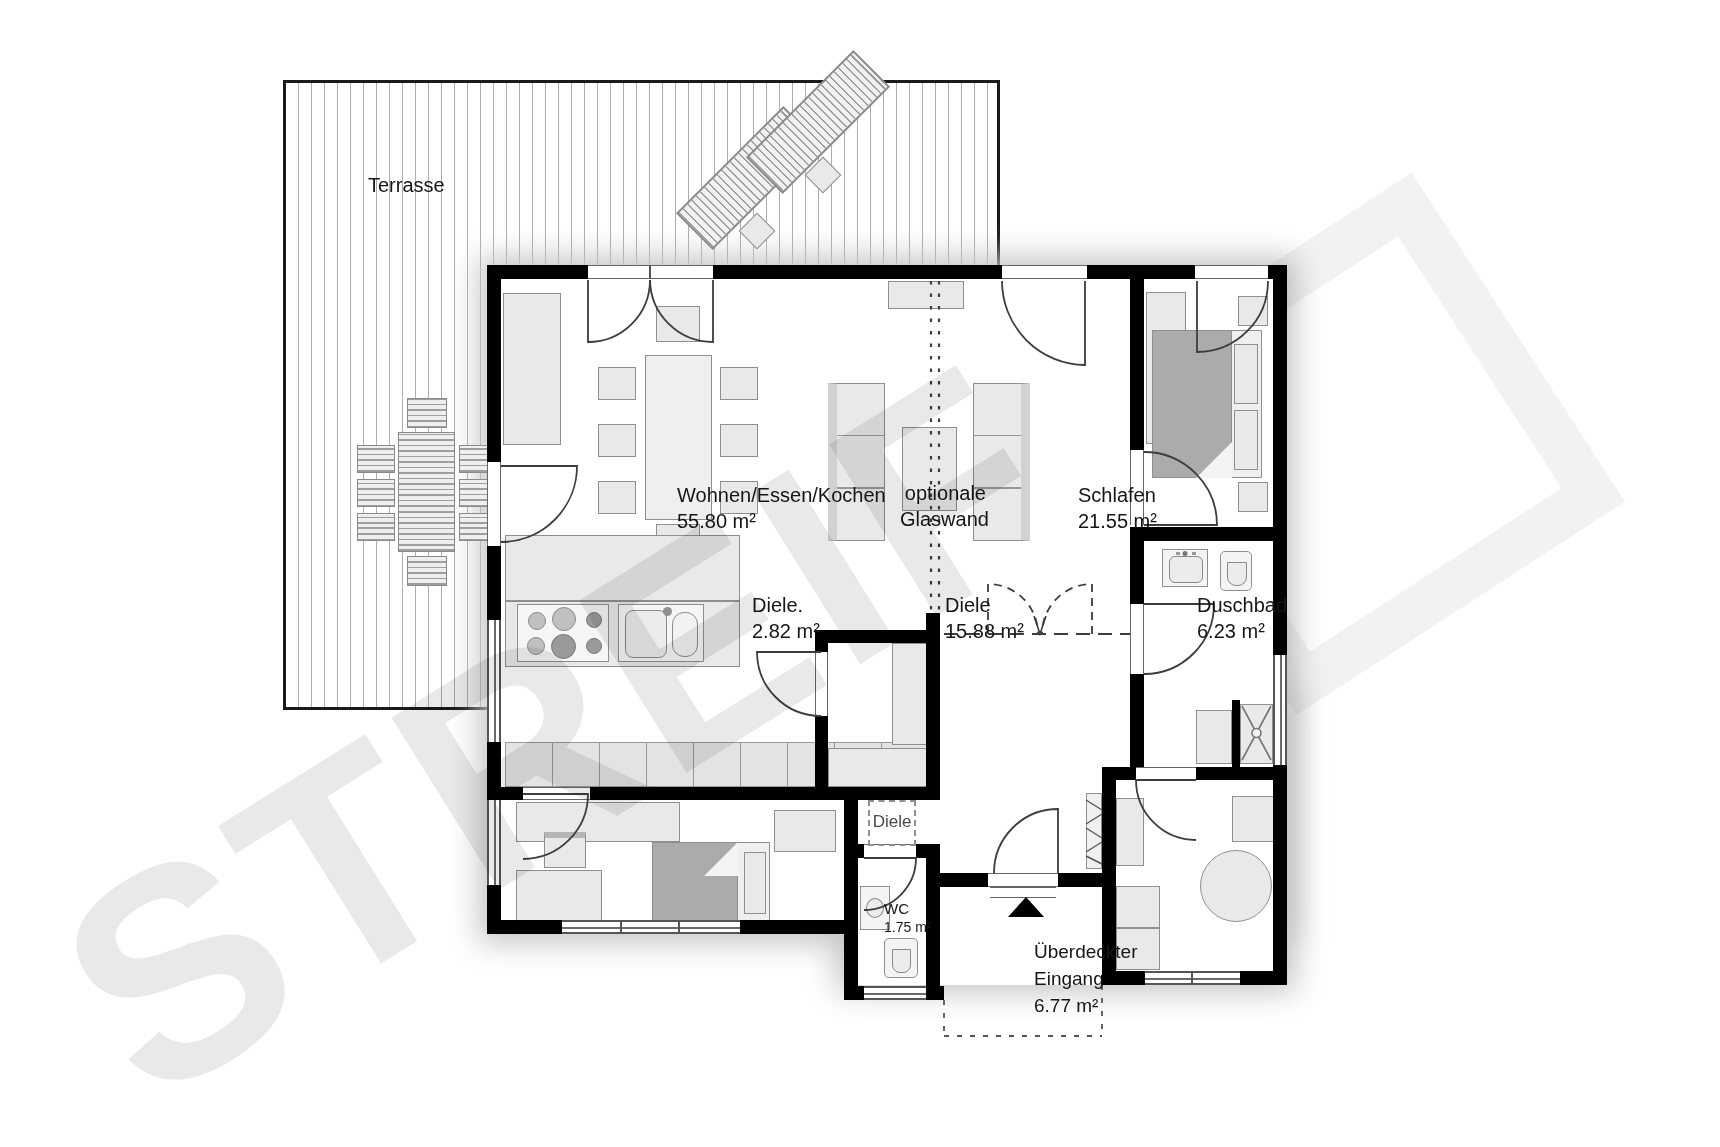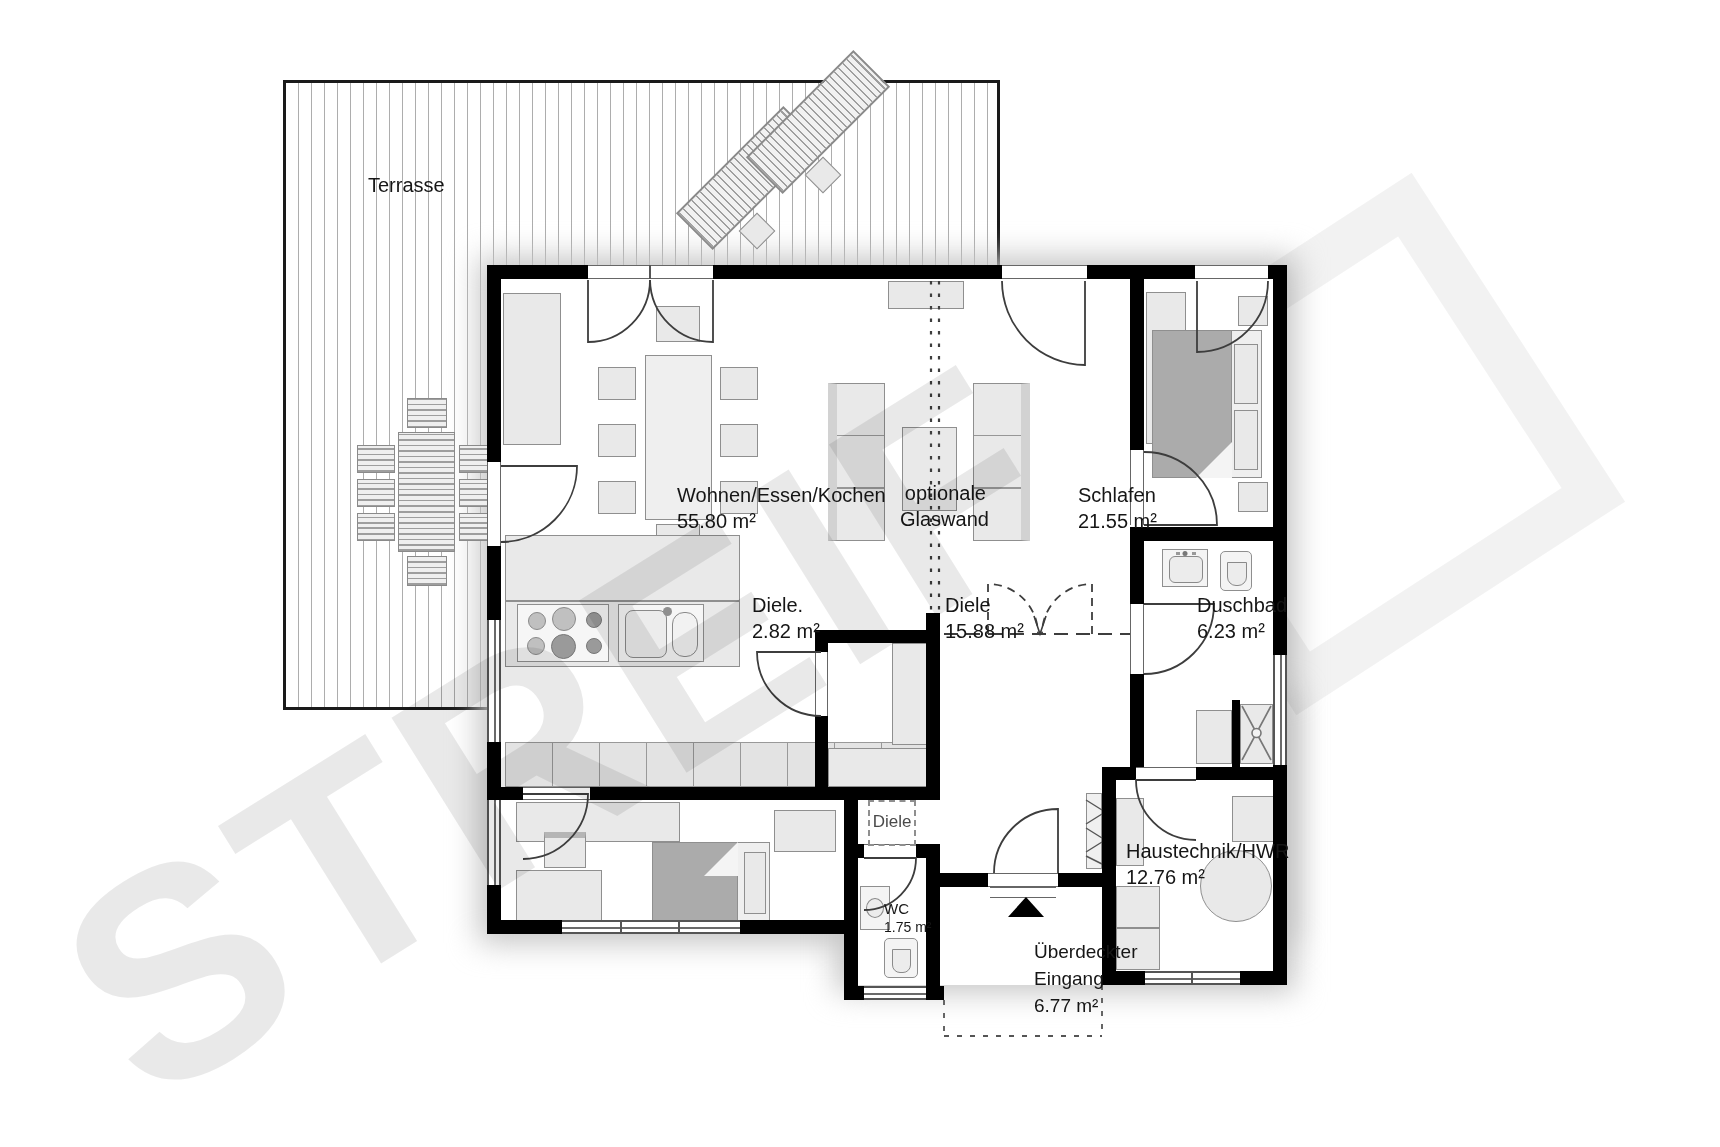--- a/index.html
+++ b/index.html
@@ -301,20 +301,16 @@
   </div>
   <div class="lbl" style="left:884px;top:900px;font-size:15px;line-height:18px;">
     <div>WC</div>
     <div style="font-size:14px;">1.75 m²</div>
   </div>
   <div class="lbl" style="left:1034px;top:938px;font-size:19px;line-height:27px;">
     <div>Überdeckter</div>
     <div>Eingang</div>
     <div>6.77 m²</div>
   </div>
-  <div class="lbl" style="left:1126px;top:838px;">
-    <div>Haustechnik/HWR</div>
-    <div>12.76 m²</div>
-  </div>
 
   <div id="watermark-text">STREIF</div>
 
 </div>
 
 </body></html>

